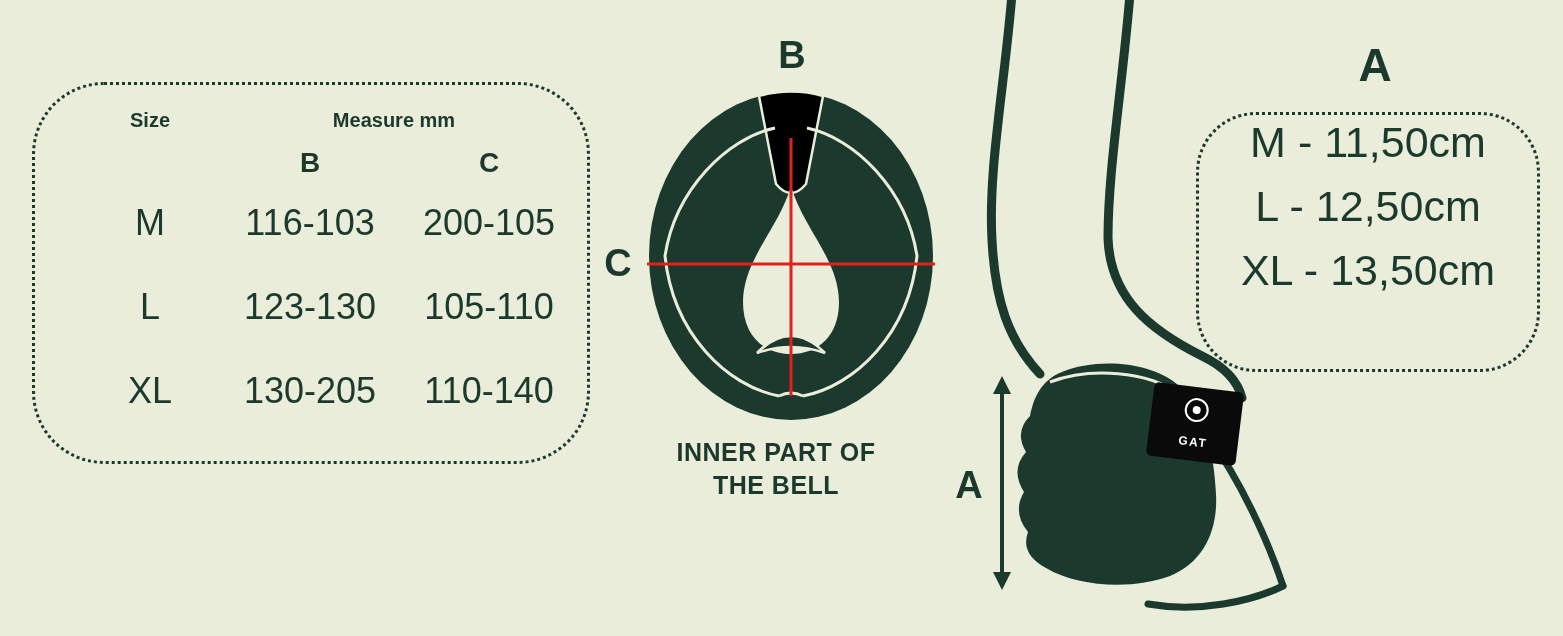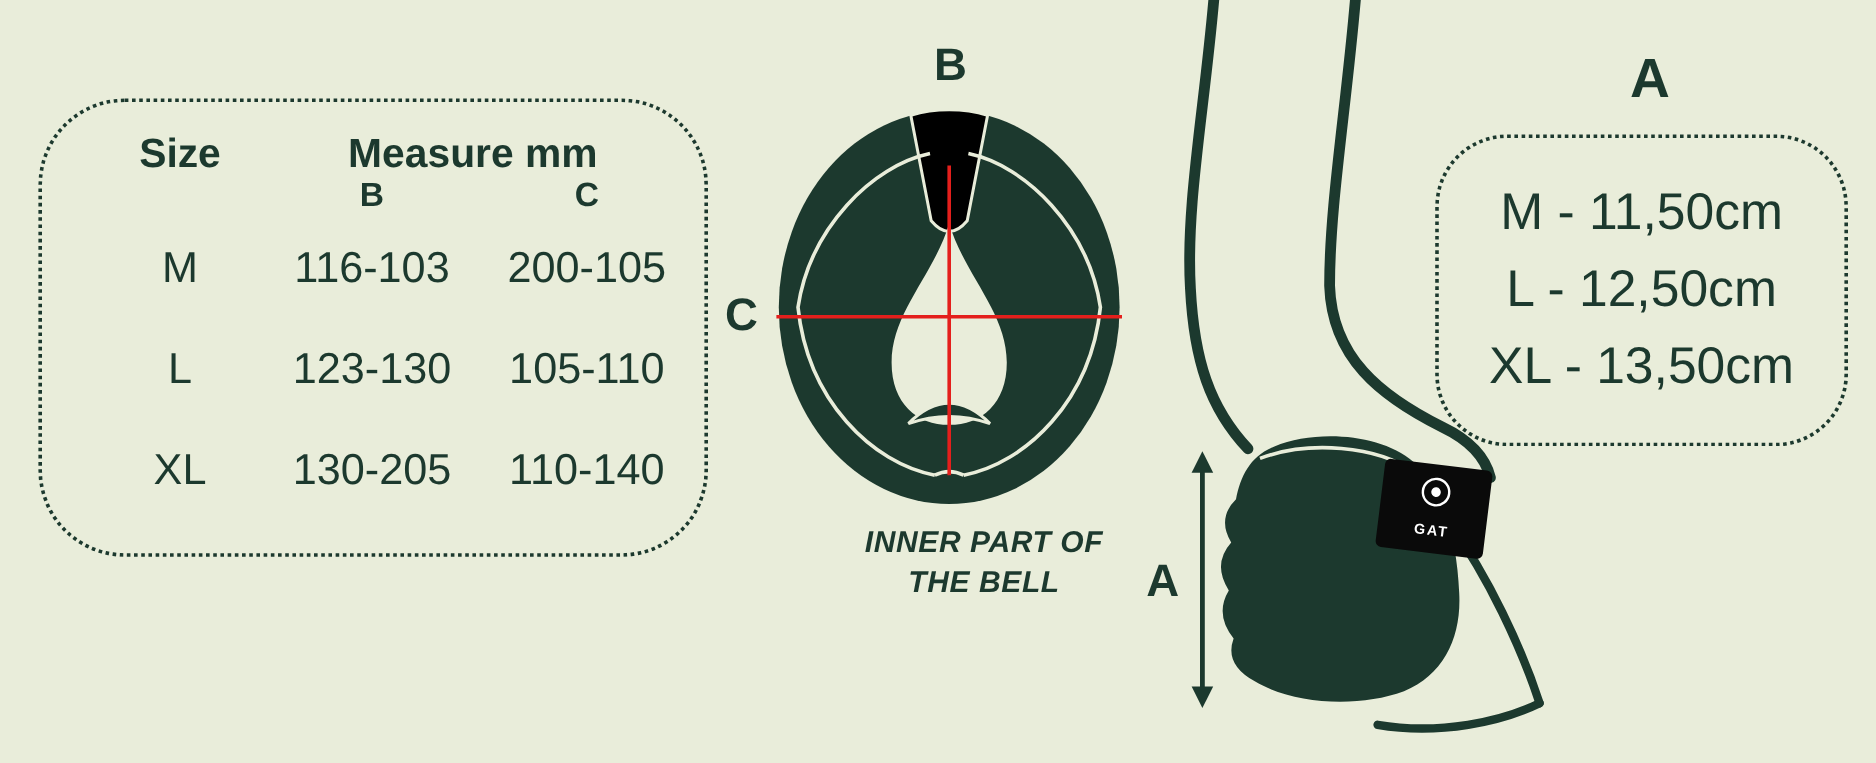--- a/index.html
+++ b/index.html
@@ -13,43 +13,43 @@
   .size-panel {
     position:absolute; left:32px; top:82px; width:552px; height:376px;
     border:3px dotted #1c392e; border-radius:72px;
   }
   .size-table {
     position:absolute; left:50px; top:24px;
     display:grid;
     grid-template-columns:130px 190px 168px;
     grid-template-rows:38px 34px 84px 84px 84px;
   }
-  .st-head { font-weight:bold; font-size:34px; text-align:center; align-self:start; }
+  .st-head { font-weight:bold; font-size:20px; text-align:center; align-self:start; }
   .h-size    { grid-column:1; grid-row:1; }
   .h-measure { grid-column:2 / span 2; grid-row:1; }
   .st-sub { font-weight:bold; font-size:28px; text-align:center; grid-row:2; align-self:start; }
   .sub-b { grid-column:2; }
   .sub-c { grid-column:3; }
   .st-cell { font-size:36px; text-align:center; align-self:center; }
   .r1 { grid-row:3; } .r2 { grid-row:4; } .r3 { grid-row:5; }
   .c1 { grid-column:1; } .c2 { grid-column:2; } .c3 { grid-column:3; }
 
   
   .bell-svg { position:absolute; left:645px; top:88px; }
   .label-b {
     position:absolute; left:770px; top:34px; width:44px; text-align:center;
     font-weight:bold; font-size:38px;
   }
   .label-c {
     position:absolute; left:598px; top:242px; width:40px; text-align:center;
     font-weight:bold; font-size:38px;
   }
   .bell-caption {
-    position:absolute; left:676px; top:436px; width:288px; text-align:center;
-    font-weight:bold; font-size:25px; line-height:1.32; letter-spacing:0.5px;font-style:italic;
+    position:absolute; left:632px; top:436px; width:288px; text-align:center;
+    font-weight:bold; font-size:25px; line-height:1.32; letter-spacing:0.5px;
   }
 
   
   .leg-svg { position:absolute; left:950px; top:0; }
   .label-a {
     position:absolute; left:946px; top:464px; width:46px; text-align:center;
     font-weight:bold; font-size:38px;
   }
   .patch-text {
     fill:#ffffff; font-size:12px; font-weight:bold; letter-spacing:1.5px;
@@ -57,21 +57,21 @@
   }
 
   
   .hp-title {
     position:absolute; left:1330px; top:38px; width:90px; text-align:center;
     font-weight:bold; font-size:46px;
   }
   .height-box {
     position:absolute; left:1196px; top:112px; width:338px; height:254px;
     border:3px dotted #1c392e; border-radius:60px;
-    display:flex; flex-direction:column; justify-content:center; align-items:center;
+    display:flex; flex-direction:column; justify-content:flex-start; align-items:center;
     gap:8px;
   }
   .height-row { font-size:43px; line-height:1.3; }
 </style>
 </head>
 <body>
 
 <div class="stage">
 
   <div class="size-panel">

